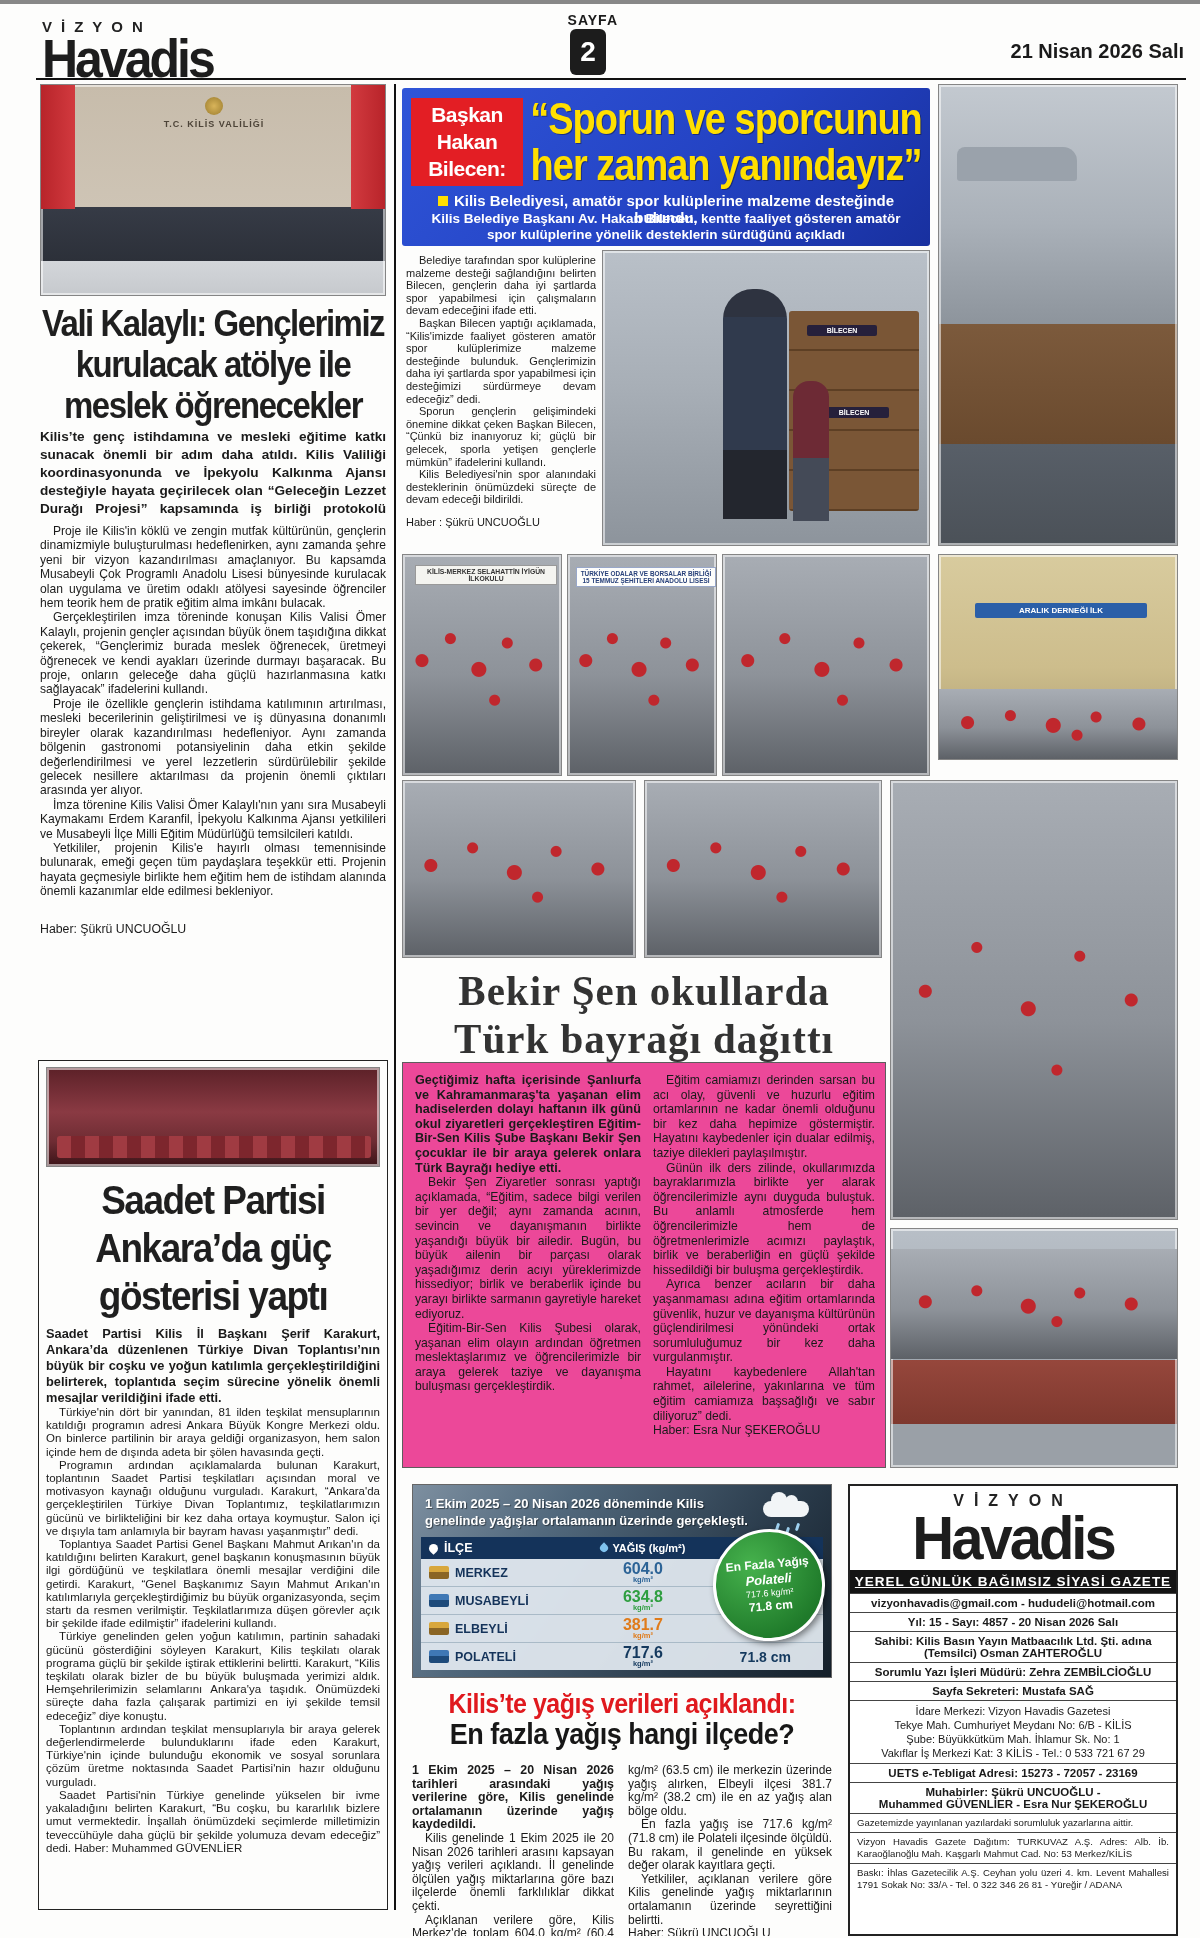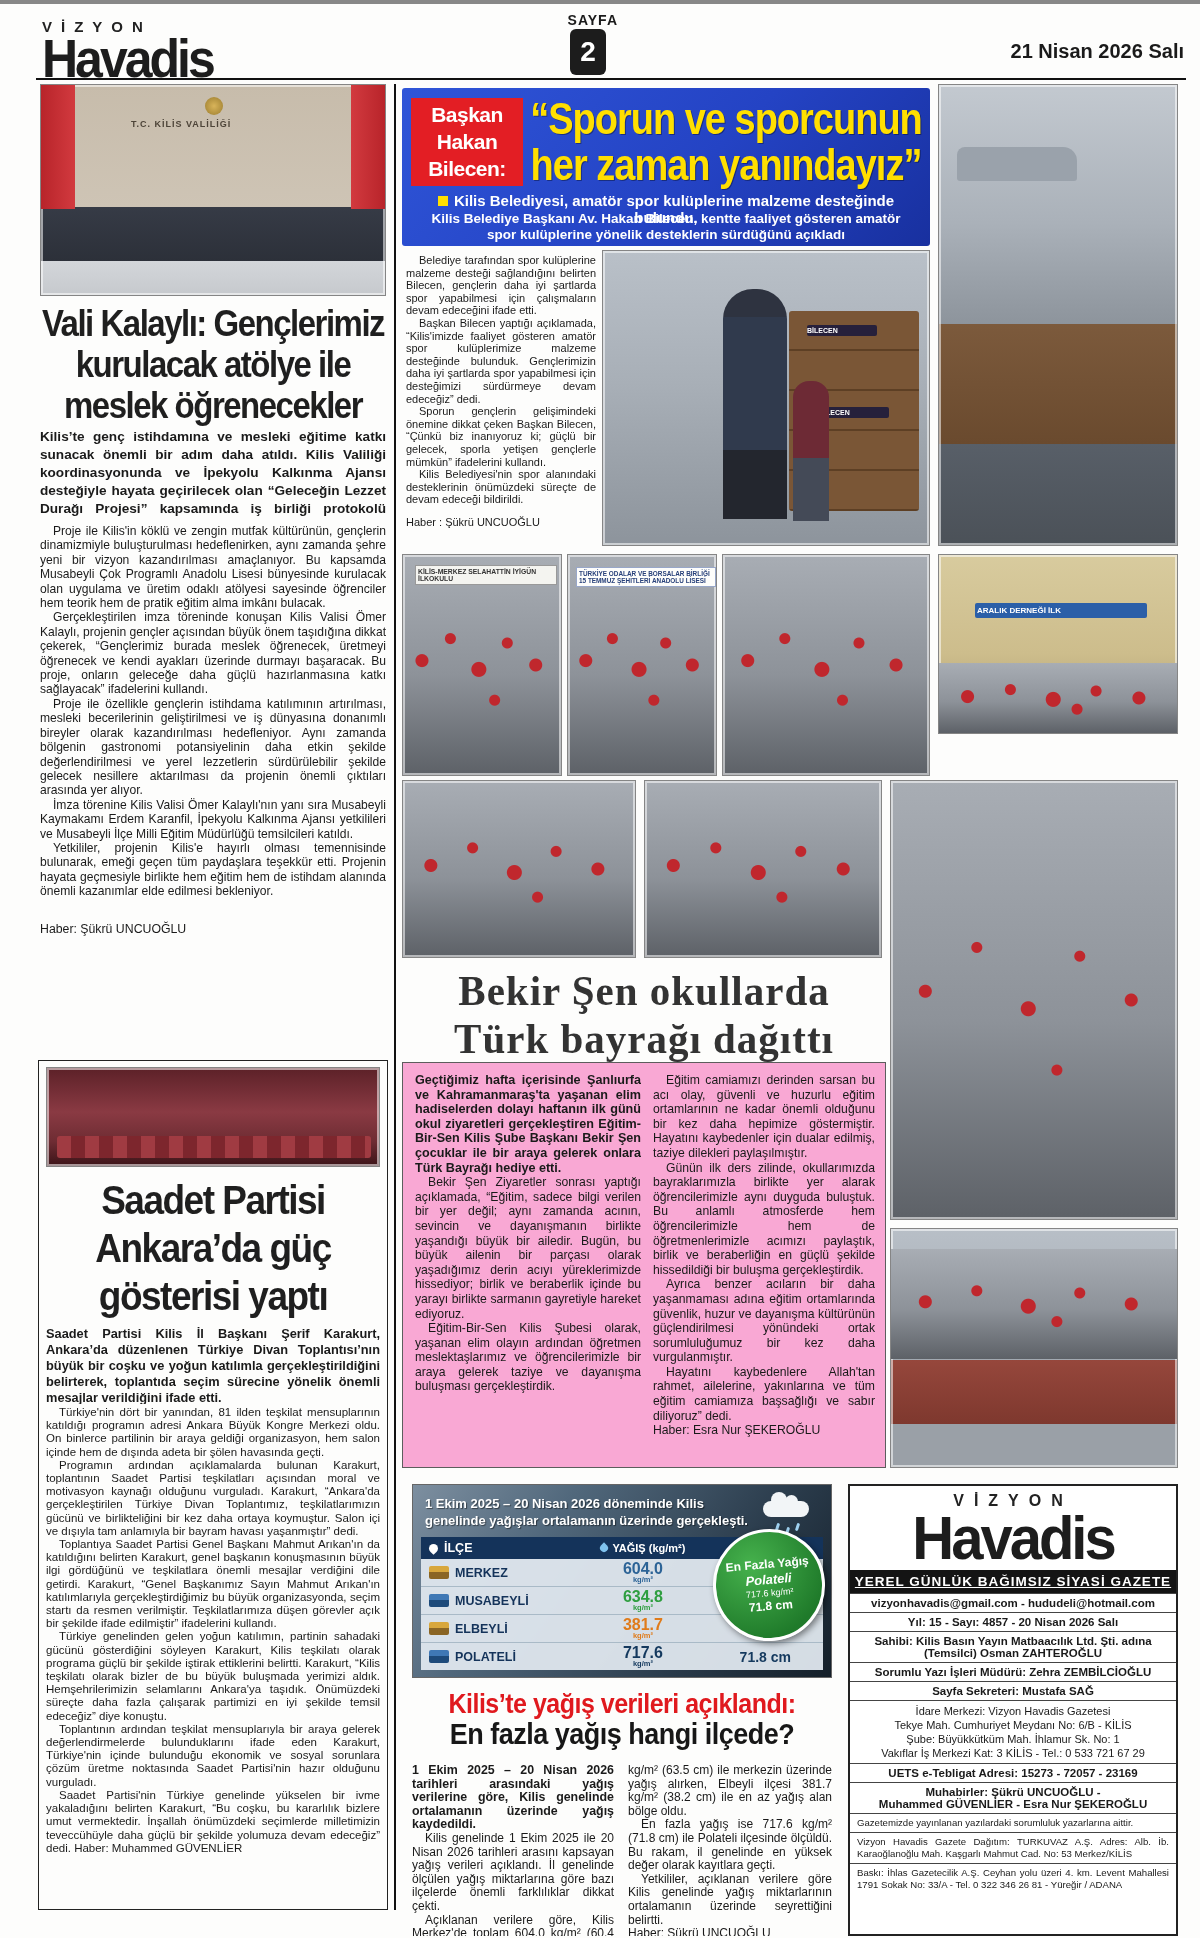--- a/index.html
+++ b/index.html
@@ -19,41 +19,41 @@
   .cond{font-weight:800;letter-spacing:-1.5px;text-align:center;color:#1f1f1f;transform:scaleY(1.12);transform-origin:top center;}
   .serifhead{font-family:"Liberation Serif",serif;font-weight:700;color:#333;text-align:center;letter-spacing:1px;transform:scaleY(1.05);transform-origin:top center;}
   
   .jtxt{text-align:justify;overflow:hidden;}
   .jtxt p{margin:0;text-indent:13px;}
   .jtxt p.np{text-indent:0;}
   .lede{font-weight:bold;}
   .byline{font-weight:normal;}
   
   .ph{position:absolute;border:1px solid #858585;box-sizing:border-box;overflow:hidden;box-shadow:inset 0 0 0 2px rgba(255,255,255,.55);}
-  .ph .sign{position:absolute;text-align:left;overflow:hidden;}
+  .ph .sign{position:absolute;text-align:center;overflow:hidden;}
   .flagspots{background-image:
      radial-gradient(circle at 12% 48%,#c0272d 0 6px,transparent 7px),
      radial-gradient(circle at 30% 38%,#c0272d 0 5px,transparent 6px),
      radial-gradient(circle at 48% 52%,#c0272d 0 7px,transparent 8px),
      radial-gradient(circle at 66% 40%,#c0272d 0 5px,transparent 6px),
      radial-gradient(circle at 84% 50%,#c0272d 0 6px,transparent 7px),
      radial-gradient(circle at 58% 66%,#c0272d 0 5px,transparent 6px),
      linear-gradient(180deg,#a8adb4 0%,#8d9299 55%,#5d6167 100%);}
   
   .banner{background:linear-gradient(135deg,#2f55d8 0%,#2443c4 55%,#18309f 100%);border-radius:3px;}
   .kicker{background:#e31e24;color:#fff;font-weight:800;text-align:center;line-height:27px;font-size:21px;letter-spacing:-0.5px;}
   .banner-head{color:#ffdf00;font-weight:800;font-size:38px;line-height:40px;letter-spacing:-1px;text-align:center;
                transform:scaleY(1.15);transform-origin:top center;text-shadow:1px 1px 0 rgba(0,0,0,.35);}
   .sub1{color:#fff;font-weight:800;font-size:15px;text-align:center;}
   .sub2{color:#fff;font-weight:700;font-size:13.5px;line-height:16px;text-align:center;}
   .bullet{display:inline-block;width:10px;height:10px;background:#ffdf00;margin-right:6px;}
   
   .sbox{border:1.5px solid #222;}
   
-  .bbox{background:#f9a8d4;border:1px solid #5d5d5d;padding-left:40px;}
+  .bbox{background:#ec4899;border:1px solid #5d5d5d;padding-left:40px;}
   
   .wbox{background:linear-gradient(125deg,#7d8fa0 0%,#51687c 30%,#2a3b4b 70%,#141f29 100%);color:#fff;border:1px solid #666;}
   .wtitle{font-size:13px;line-height:17px;font-weight:bold;text-shadow:1px 1px 1px rgba(0,0,0,.5);}
   .wtable{position:absolute;left:8px;right:8px;background:rgba(223,231,238,.95);}
   .wthead{display:flex;background:#14335a;color:#fff;font-size:11px;font-weight:bold;height:22px;align-items:center;}
   .wrow{display:flex;align-items:center;height:27px;border-top:1px solid #a9bac7;color:#14335a;}
   .wc1{width:150px;padding-left:8px;display:flex;align-items:center;gap:6px;font-weight:800;font-size:12.5px;}
   .wc2{width:130px;text-align:center;}
   .wc3{width:116px;text-align:center;}
   .wval{font-size:16px;font-weight:800;line-height:14px;}
@@ -179,21 +179,21 @@
     <div class="abs" style="left:18px;top:62px;width:120px;height:34px;background:#9aa2ab;border-radius:8px 14px 3px 3px;"></div>
   </div>
 
   <div class="ph flagspots" style="left:402px;top:550px;width:160px;height:222px;">
     <div class="sign" style="left:12px;top:10px;width:136px;background:#f4f4f0;color:#333;font-size:6.8px;font-weight:bold;padding:2px;border:1px solid #999;">KİLİS-MERKEZ SELAHATTİN İYİGÜN İLKOKULU</div>
   </div>
   <div class="ph flagspots" style="left:567px;top:550px;width:150px;height:222px;">
     <div class="sign" style="left:8px;top:12px;width:134px;background:#fdfdfb;color:#28417a;font-size:6.4px;font-weight:bold;padding:2px;border:1px solid #98a7c9;">TÜRKİYE ODALAR VE BORSALAR BİRLİĞİ 15 TEMMUZ ŞEHİTLERİ ANADOLU LİSESİ</div>
   </div>
   <div class="ph flagspots" style="left:722px;top:550px;width:208px;height:222px;"></div>
-  <div class="ph" style="left:938px;top:550px;width:240px;height:180px;background:linear-gradient(180deg,#d8cb9e 0%,#cdbd8c 55%,#a89a6e 100%);">
+  <div class="ph" style="left:938px;top:550px;width:240px;height:206px;background:linear-gradient(180deg,#d8cb9e 0%,#cdbd8c 55%,#a89a6e 100%);">
     <div class="sign" style="left:36px;top:48px;width:168px;background:#2b5fa8;color:#fff;font-size:8px;font-weight:bold;padding:3px 2px;border-radius:2px;">ARALIK DERNEĞİ İLK</div>
     <div class="abs flagspots" style="left:0;bottom:0;width:100%;height:70px;background-color:transparent;"></div>
   </div>
 
   <div class="ph flagspots" style="left:402px;top:776px;width:234px;height:178px;"></div>
   <div class="ph flagspots" style="left:644px;top:776px;width:238px;height:178px;"></div>
   <div class="ph flagspots" style="left:890px;top:776px;width:288px;height:440px;"></div>
   <div class="ph" style="left:890px;top:1224px;width:288px;height:240px;background:linear-gradient(180deg,#b8bfc7 0%,#a2a9b1 55%,#96473c 55%,#7e382e 82%,#9aa0a7 82%);">
     <div class="abs flagspots" style="left:0;top:20px;width:100%;height:110px;background-color:transparent;"></div>
   </div>

